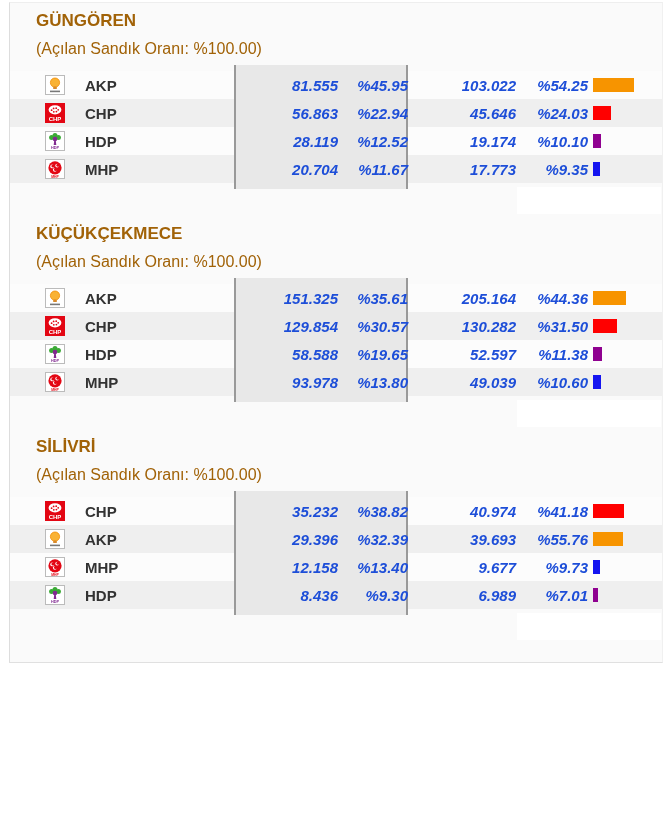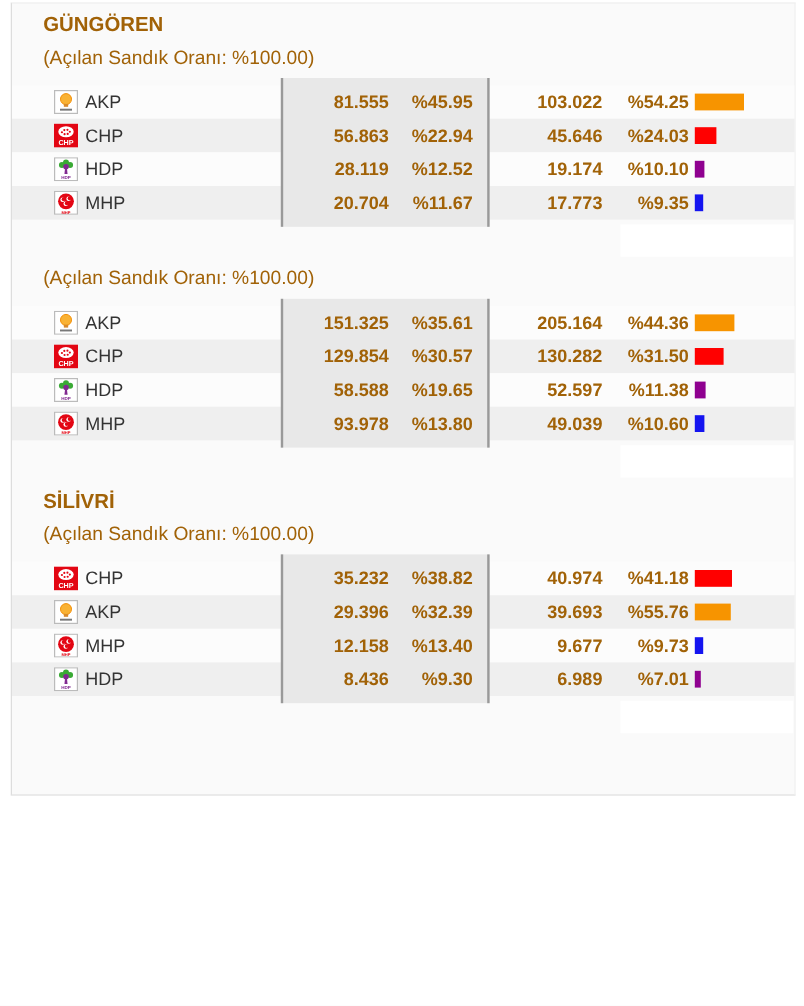--- a/index.html
+++ b/index.html
@@ -47,27 +47,28 @@
   }
   .row:nth-child(odd){background:#fcfcfc;}
   .row:nth-child(even){background:#efefef;}
   .row > *{position:relative;z-index:3;}
   .icon{
     width:20px;height:20px;margin-left:35px;flex:none;
     display:inline-block;
   }
   .icon svg{display:block;width:20px;height:20px;}
   .label{
-    width:161px;margin-left:6px;flex:none;
-    font-size:15px;font-weight:normal;color:#333;
+    width:161px;margin-left:20px;flex:none;
+    font-size:15px;font-weight:bold;color:#333;
   }
   .num{
     flex:none;text-align:right;
-    font-size:15px;font-weight:bold;color:#a16207;
+    font-size:15px;font-weight:bold;color:#1d4ed8;
     white-space:nowrap;
+    font-style:italic;
   }
   .votes-a{width:92px;}
   .pct-a{width:70px;}
   .votes-b{width:108px;}
   .pct-b{width:72px;}
   .bar{
     flex:none;height:14px;margin-left:5px;
     display:inline-block;
   }
   .white-box{
@@ -166,20 +167,21 @@
     <span class="num votes-b">17.773</span>
     <span class="num pct-b">%9.35</span>
     <span class="bar" style="width: 7px; background: rgb(20, 20, 240);"></span>
   </div>
           </div>
       <div class="panel"></div>
     </div>
     <div class="white-box"></div>
   </section>
       <section class="district">
+    <h2 class="district-title">KÜÇÜKÇEKMECE</h2>
     <div class="subtitle">(Açılan Sandık Oranı: %100.00)</div>
     <div class="table">
       <div class="rows">
             <div class="row">
     <span class="icon">
                 <svg viewBox="0 0 20 20" xmlns="http://www.w3.org/2000/svg">
                   <rect x="0.5" y="0.5" width="19" height="19" fill="#ffffff" stroke="#bbb"></rect>
                   <circle cx="10" cy="7.6" r="4.6" fill="#F9B234" stroke="#F28C00" stroke-width="0.8"></circle>
                   <rect x="8.2" y="11.6" width="3.6" height="2.4" fill="#D98A2B"></rect>
                   <rect x="5" y="15.6" width="10" height="1.6" fill="#777"></rect>

